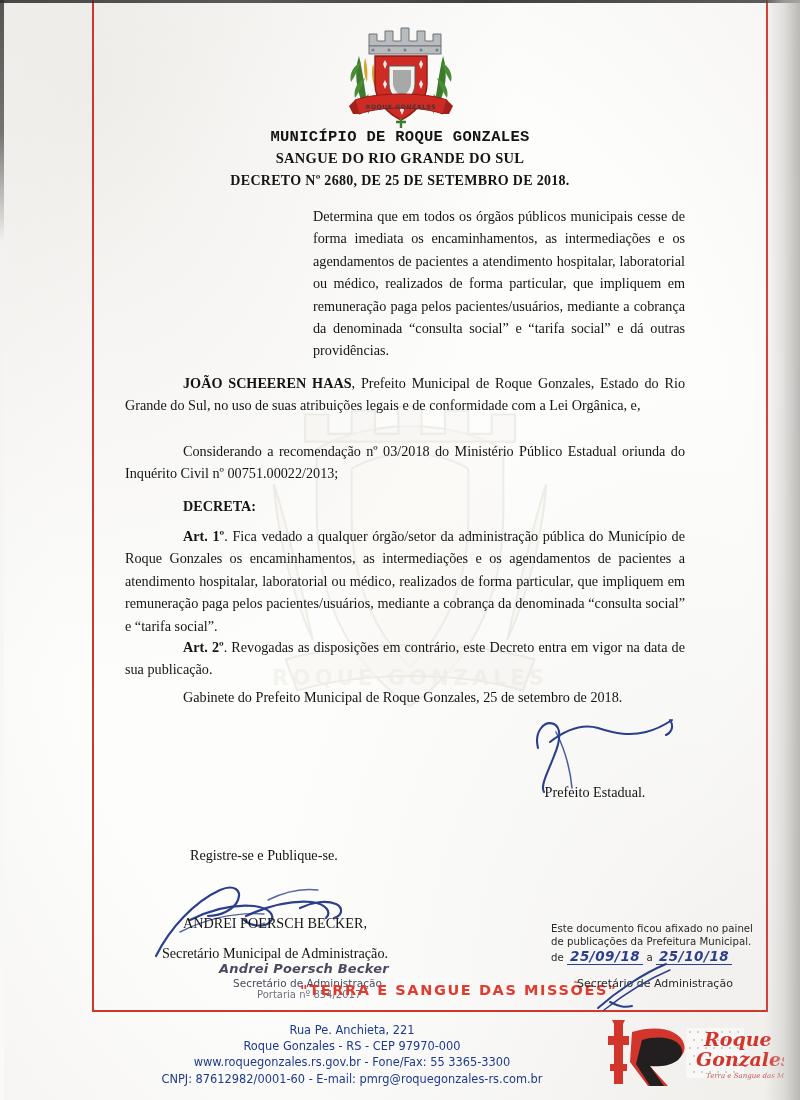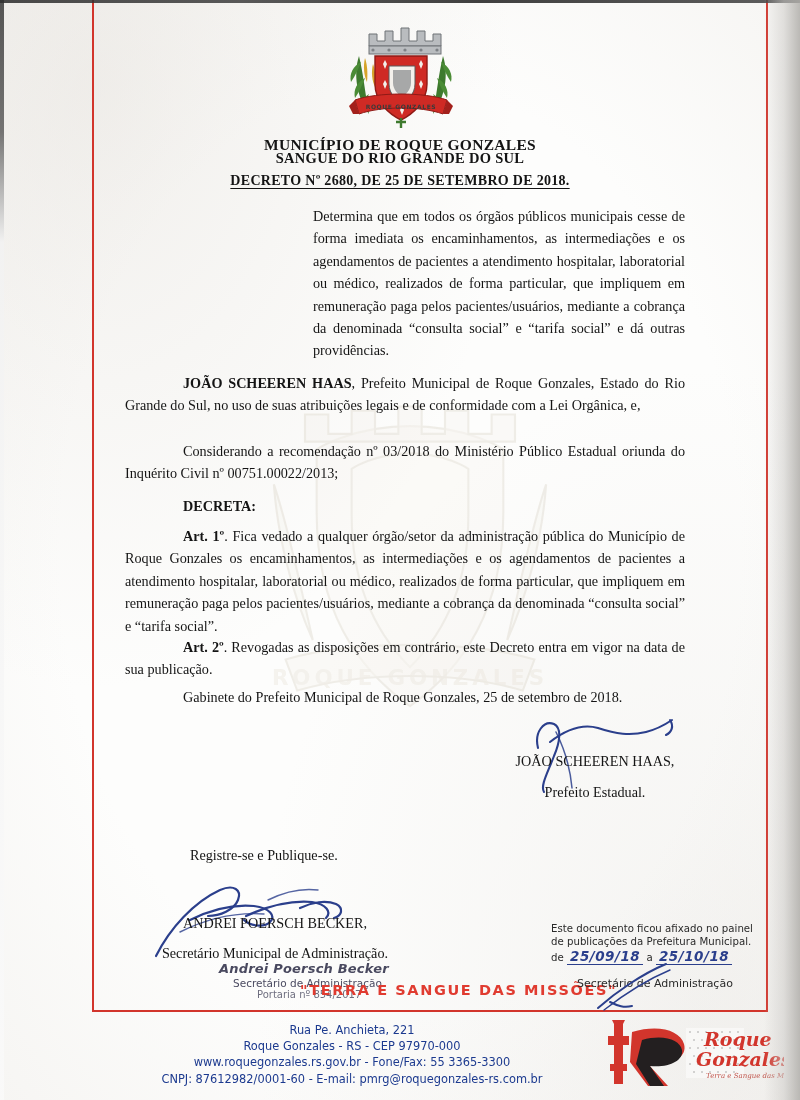--- a/index.html
+++ b/index.html
@@ -65,25 +65,24 @@
     left: 339px; top: 22px;
     width: 124px; height: 108px;
   }
   .hdr {
     position: absolute;
     left: 0; width: 800px;
     text-align: center;
     font-weight: bold;
     letter-spacing: .3px;
   }
-  .hdr-1 { top: 136px; font-size: 15.5px; }
+  .hdr-1 { top: 128px; font-size: 15.5px; font-family: Liberation Mono, monospace; }
   .hdr-2 { top: 150px; font-size: 14.5px; }
   .hdr-3 {
     top: 173px; font-size: 14px;
-    text-decoration: underline;
     text-underline-offset: 3px;
     text-align: center;
   }
 
   
   .ementa {
     position: absolute;
     left: 313px; top: 205px; width: 372px;
     font-size: 14.2px;
     line-height: 22.4px;
@@ -312,21 +311,20 @@
   </div>
 
   <svg class="sig-prefeito-ink" viewBox="0 0 210 92">
     <g fill="none" stroke="#2b3f8c" stroke-width="2.1" stroke-linecap="round">
       <path d="M18 46 C14 30 24 18 34 22 C42 26 40 40 34 54 C28 70 20 84 24 90"></path>
       <path d="M30 40 C48 26 64 22 78 26 C96 32 110 34 126 30 C138 27 146 22 152 18"></path>
       <path d="M150 18 C154 24 152 30 146 33"></path>
       <path d="M36 30 C44 46 50 64 52 86" stroke-width="1.5" opacity=".85"></path>
     </g>
   </svg>
-  <div class="sig-line sig-prefeito-name">JOÃO SCHEEREN HAAS,</div>
   <div class="sig-line sig-prefeito-role">Prefeito Estadual.</div>
 
   <div class="registre">Registre-se e Publique-se.</div>
 
   <svg class="sig-sec-ink" viewBox="0 0 260 90">
     <g fill="none" stroke="#2b3f8c" stroke-width="2.2" stroke-linecap="round">
       <path d="M6 84 C20 56 44 30 70 18 C84 12 92 18 88 28 C84 38 70 44 58 44"></path>
       <path d="M40 48 C60 38 82 32 104 34 C120 36 126 44 120 50 C114 56 100 54 94 48"></path>
       <path d="M96 44 C118 34 140 28 162 30 C176 32 182 40 176 46"></path>
       <path d="M150 36 C162 30 176 28 186 32 C194 36 192 44 184 46"></path>

